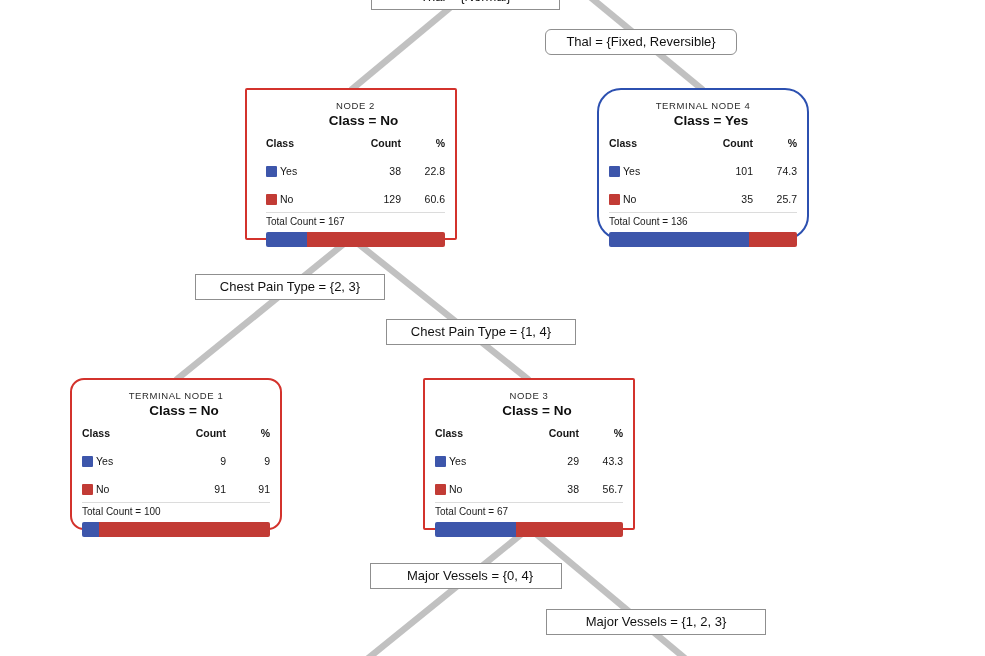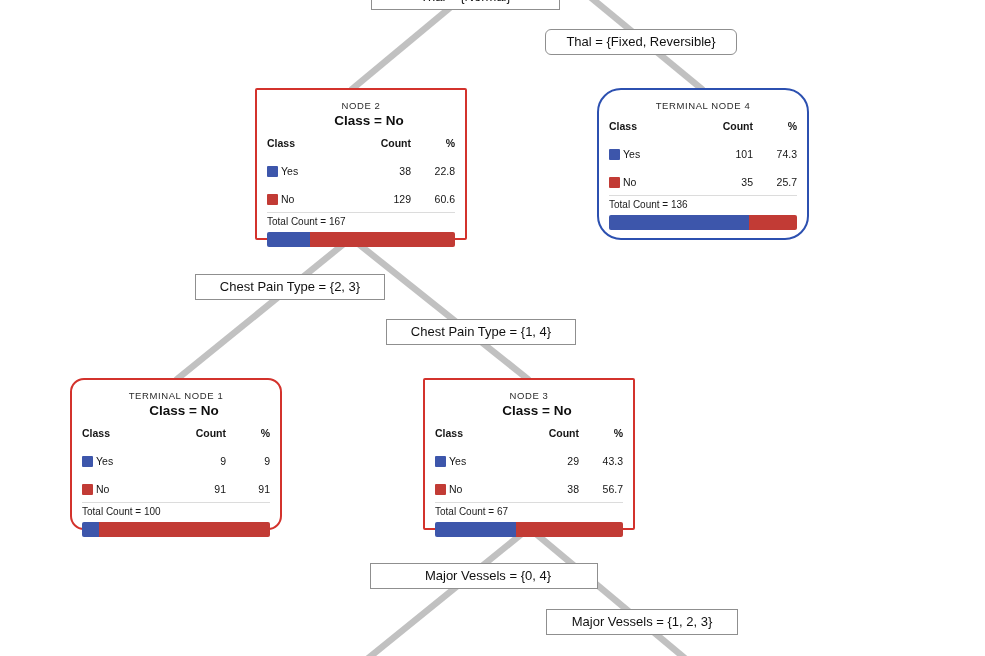--- a/index.html
+++ b/index.html
@@ -93,24 +93,24 @@
     <line x1="351" y1="238" x2="176" y2="380" stroke="#c1c1c1" stroke-width="6.5"></line>
     <line x1="351" y1="238" x2="529" y2="380" stroke="#c1c1c1" stroke-width="6.5"></line>
     <line x1="529" y1="528" x2="366" y2="660" stroke="#c1c1c1" stroke-width="6.5"></line>
     <line x1="529" y1="528" x2="687" y2="660" stroke="#c1c1c1" stroke-width="6.5"></line>
   </svg>
 
   <div class="edge-label" style="left:371px; top:-16px; width:189px;">Thal = {Normal}</div>
   <div class="edge-label" style="left:545px; top:29px; width:192px;border-radius:6px;">Thal = {Fixed, Reversible}</div>
   <div class="edge-label" style="left:195px; top:274px; width:190px;">Chest Pain Type = {2, 3}</div>
   <div class="edge-label" style="left:386px; top:319px; width:190px;">Chest Pain Type = {1, 4}</div>
-  <div class="edge-label" style="left:370px; top:563px; width:228px;padding-left:12px;">Major Vessels = {0, 4}</div>
-  <div class="edge-label" style="left:546px; top:609px; width:192px;">Major Vessels = {1, 2, 3}</div>
-
-  <div class="node-card" style="left:255px; top:88px;">
+  <div class="edge-label" style="left:370px; top:563px; width:192px;padding-left:12px;">Major Vessels = {0, 4}</div>
+  <div class="edge-label" style="left:546px; top:609px; width:220px;">Major Vessels = {1, 2, 3}</div>
+
+  <div class="node-card" style="left:245px; top:88px;padding-left:9px;">
     <div class="node-title">NODE 2</div>
     <div class="node-class">Class = No</div>
     <div class="node-table">
       <div class="trow thead">
         <div class="c1">Class</div>
         <div class="c2">Count</div>
         <div class="c3">%</div>
       </div>
       <div class="trow">
         <div class="c1">
@@ -132,20 +132,21 @@
     <div class="divider"></div>
     <div class="total">Total Count = 167</div>
     <div class="bar">
       <div class="seg-yes" style="width: 22.8%;"></div>
       <div class="seg-no"></div>
     </div>
   </div>
 
   <div class="node-card terminal blue" style="left:597px; top:88px;">
     <div class="node-title">TERMINAL NODE 4</div>
+    <div class="node-class">Class = Yes</div>
     <div class="node-table">
       <div class="trow thead">
         <div class="c1">Class</div>
         <div class="c2">Count</div>
         <div class="c3">%</div>
       </div>
       <div class="trow">
         <div class="c1">
             <span class="swatch yes"></span>
             <span>Yes</span>

